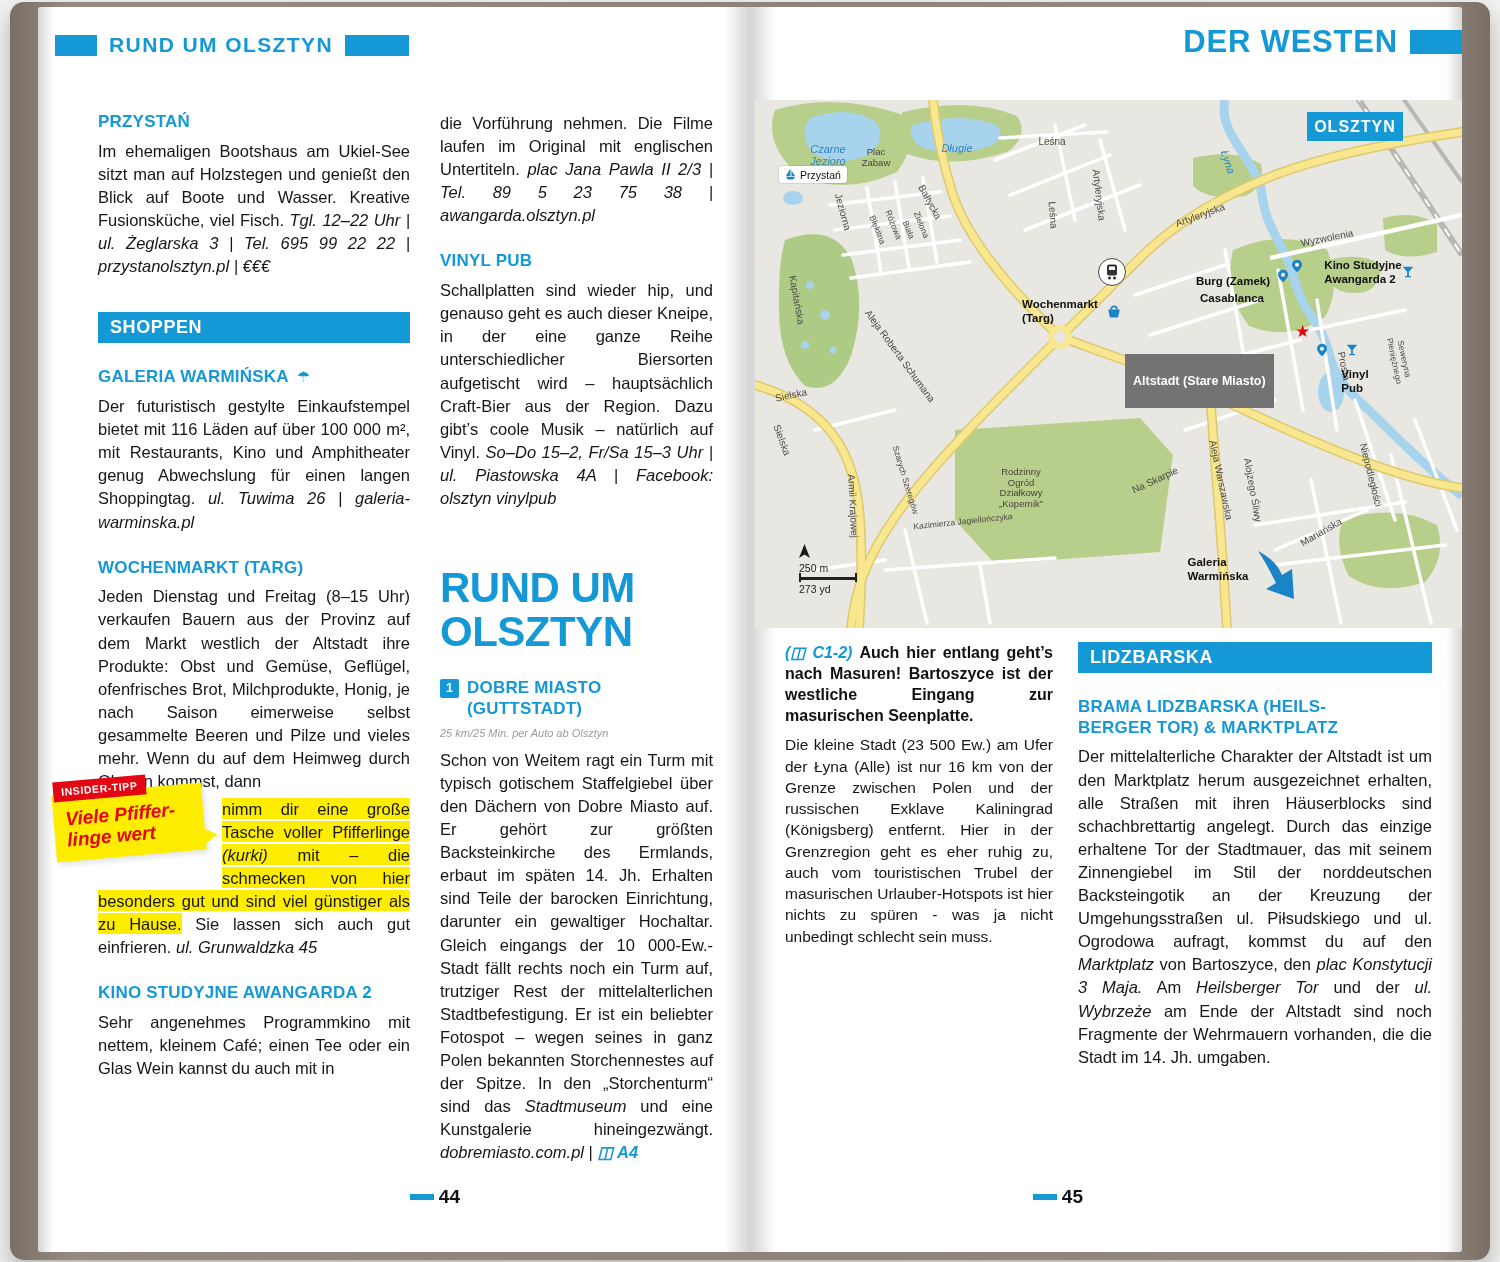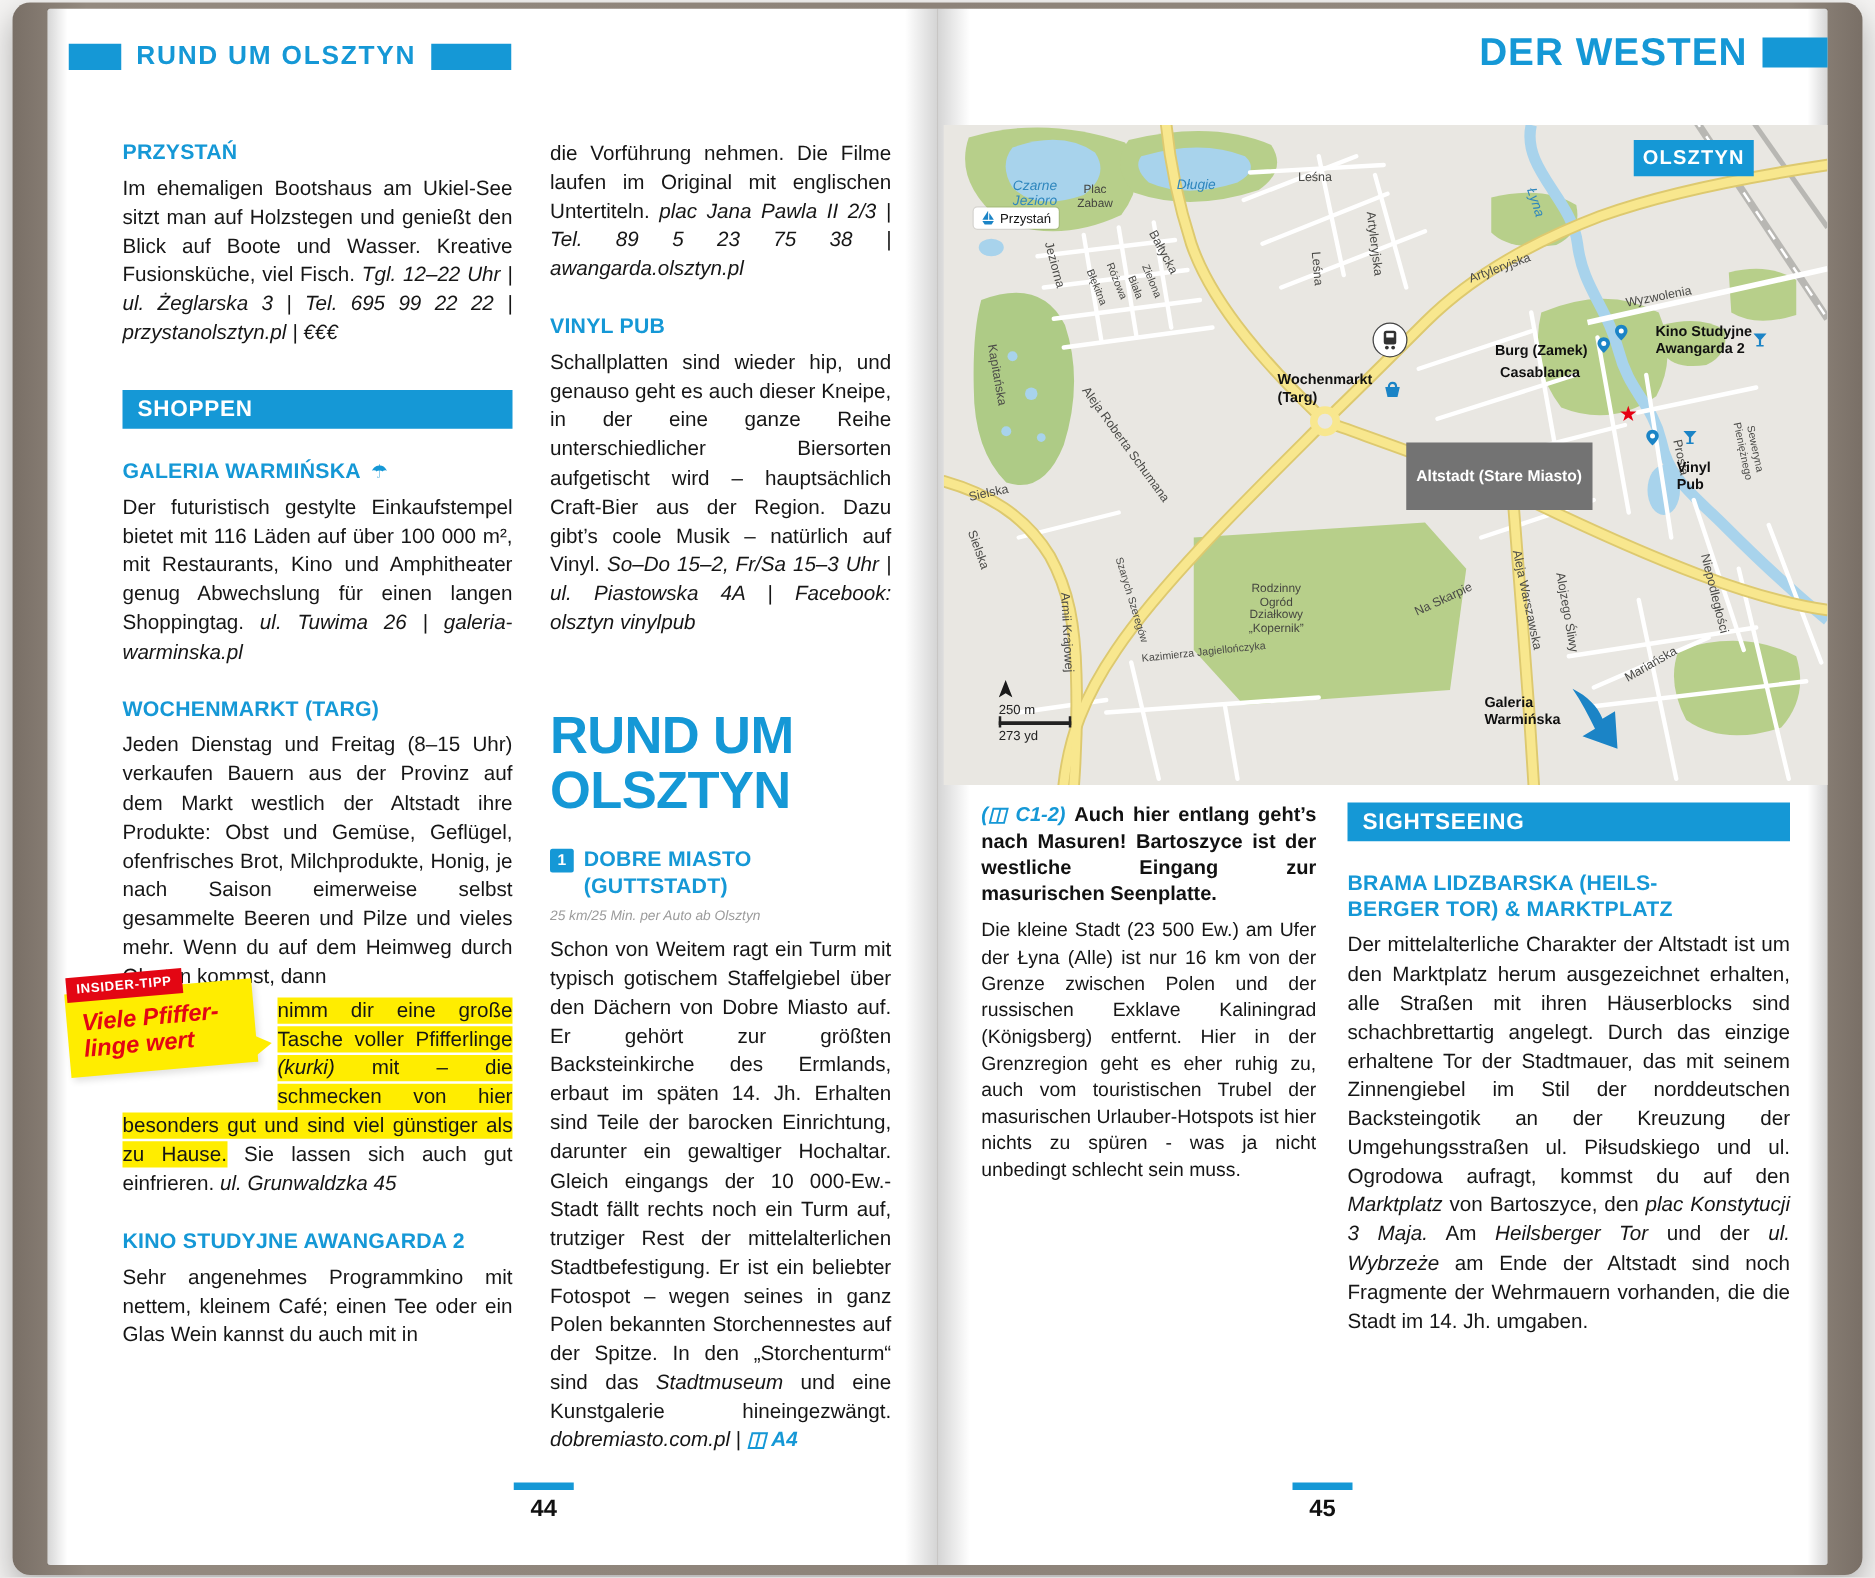--- a/index.html
+++ b/index.html
@@ -66,21 +66,21 @@
   .insider{position:absolute;left:-44px;top:-8px;width:150px;transform:rotate(-5deg);z-index:4;}
   .insider .tag{position:absolute;top:-13px;left:2px;background:#e30613;color:#fff;font-size:10.5px;
      font-weight:bold;letter-spacing:.6px;padding:2.5px 8px;white-space:nowrap;}
   .insider .txt{display:block;background:#ffed00;color:#e30613;font-weight:bold;font-style:italic;
      font-size:19px;line-height:1.1;padding:15px 10px 10px 12px;white-space:pre-line;
      box-shadow:2px 3px 6px rgba(0,0,0,.12);}
   .insider .tail{position:absolute;right:-12px;top:46px;width:0;height:0;
      border-top:7px solid transparent;border-bottom:9px solid transparent;border-left:13px solid #ffed00;}
 
   
-  .footer{position:absolute;display:flex;flex-direction:column;align-items:center;gap:5px;z-index:3;}
+  .footer{position:absolute;display:flex;flex-direction:row;align-items:center;gap:5px;z-index:3;}
   .f-l{left:410px;top:1186px;width:50px;}
   .f-r{left:1033px;top:1186px;width:50px;}
   .fbar{width:48px;height:6px;background:#1598d6;}
   .fnum{font-weight:bold;font-size:19px;color:#111;}
 
   
   .map{position:absolute;left:755px;top:100px;width:707px;height:528px;background:#e9e7e2;overflow:hidden;z-index:2;}
   .map svg.base{position:absolute;left:0;top:0;}
   .maplabel{position:absolute;white-space:pre-line;text-align:center;line-height:1.12;z-index:2;
      color:#4a4a47;font-size:10px;}
@@ -377,21 +377,21 @@
       <span>273 yd</span>
     </div>
   </div>
 
   <div class="col col-r1">
     <p class="intro-p"><span class="run-ref">(◫ C1-2) </span><span class="run-b">Auch hier entlang geht’s nach Masuren! Bartoszyce ist der westliche Eingang zur masurischen Seenplatte.</span></p>
     <p class="body"><span class="run-n">Die kleine Stadt (23 500 Ew.) am Ufer der Łyna (Alle) ist nur 16 km von der Grenze zwischen Polen und der russischen Exklave Kaliningrad (Königsberg) entfernt. Hier in der Grenzregion geht es eher ruhig zu, auch vom touristischen Trubel der masurischen Urlauber-Hotspots ist hier nichts zu spüren - was ja nicht unbedingt schlecht sein muss.</span></p>
   </div>
 
   <div class="col col-r2">
-    <div class="bar">SIGHTSEEING</div>
+    <div class="bar">LIDZBARSKA</div>
     <h3>BRAMA LIDZBARSKA (HEILS-
 BERGER TOR) &amp; MARKTPLATZ</h3>
     <p class="body"><span class="run-n">Der mittelalterliche Charakter der Altstadt ist um den Marktplatz herum ausgezeichnet erhalten, alle Straßen mit ihren Häuserblocks sind schachbrettartig angelegt. Durch das einzige erhaltene Tor der Stadtmauer, das mit seinem Zinnengiebel im Stil der norddeutschen Backsteingotik an der Kreuzung der Umgehungsstraßen ul. Piłsudskiego und ul. Ogrodowa aufragt, kommst du auf den </span><span class="run-i">Marktplatz</span><span class="run-n"> von Bartoszyce, den </span><span class="run-i">plac Konstytucji 3 Maja.</span><span class="run-n"> Am </span><span class="run-i">Heilsberger Tor</span><span class="run-n"> und der </span><span class="run-i">ul. Wybrzeże</span><span class="run-n"> am Ende der Altstadt sind noch Fragmente der Wehrmauern vorhanden, die die Stadt im 14. Jh. umgaben.</span></p>
   </div>
 
   <div class="footer f-l">
     <span class="fbar"></span>
     <span class="fnum">44</span>
   </div>
   <div class="footer f-r">

